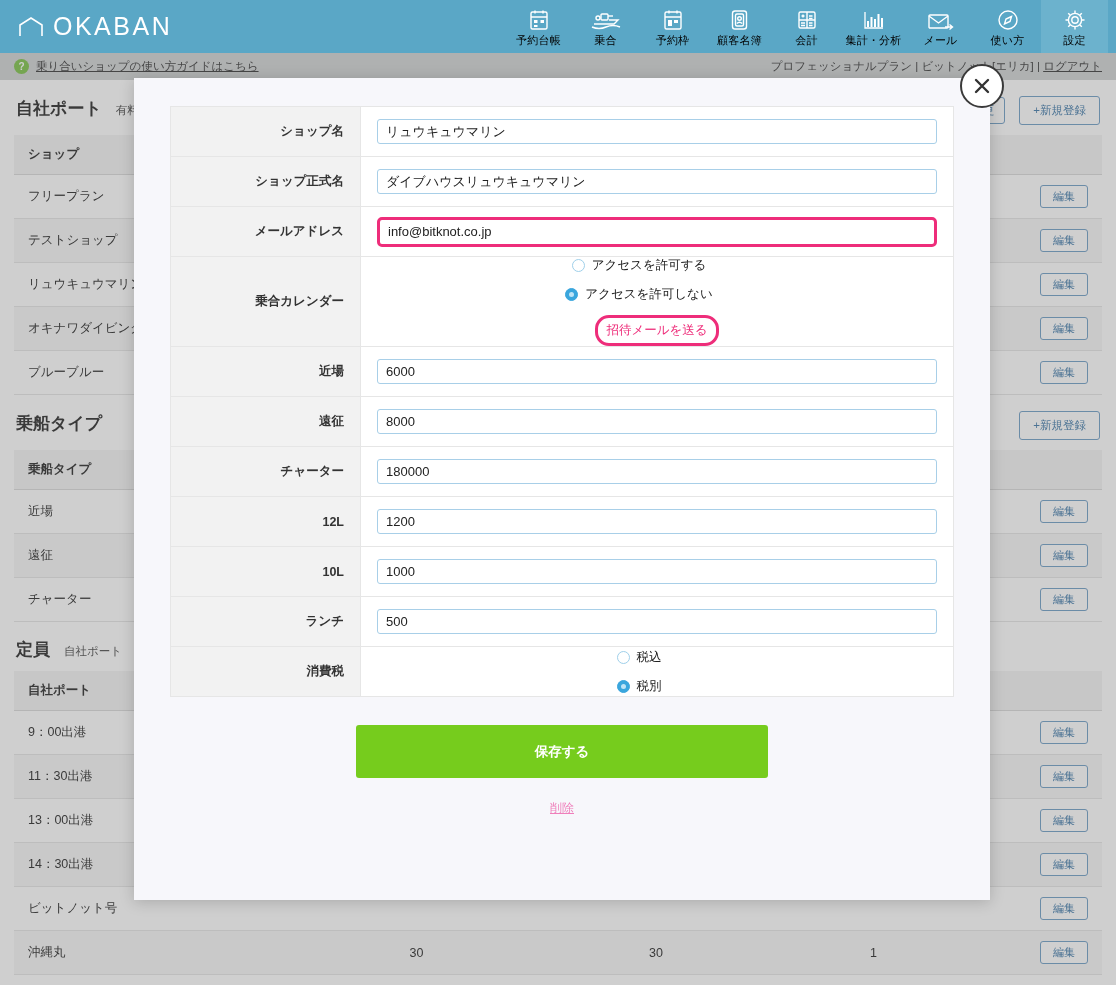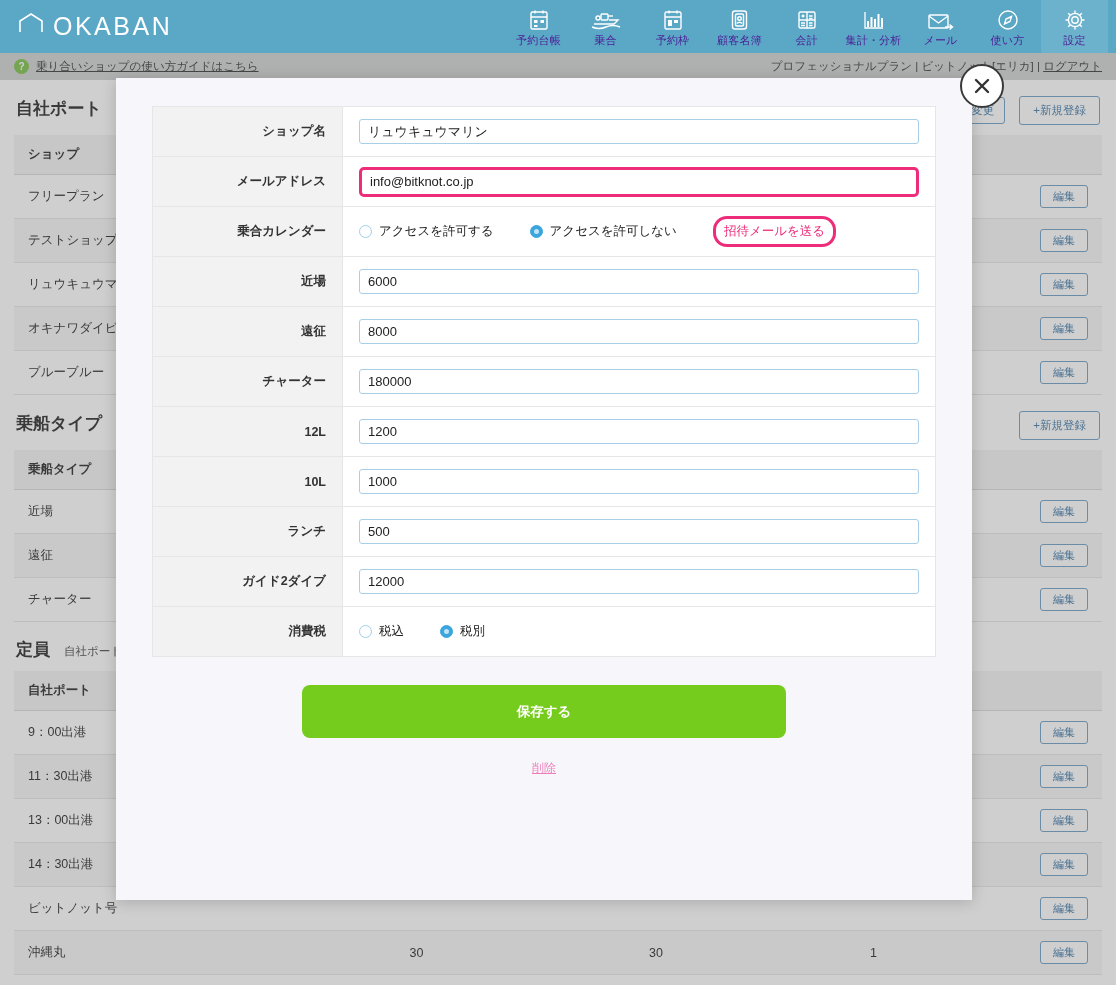--- a/index.html
+++ b/index.html
@@ -26,21 +26,21 @@
   
   .topnav {
     position: relative;
     height: 53px;
     background: #5aa7c6;
     display: flex;
     align-items: center;
     padding: 0 8px 0 18px;
   }
   .logo {
-    display: flex; 
+    display: flex; align-items: center;
     gap: 9px;
     color: #ffffff;
   }
   .logo-mark { width: 26px; height: 22px; display:block; }
   .logo-text {
     font-size: 25px;
     letter-spacing: 2.5px;
     font-weight: 400;
     color: #ffffff;
   }
@@ -50,21 +50,21 @@
     align-items: stretch;
     height: 53px;
   }
   .nav-item {
     width: 67px;
     display: flex;
     flex-direction: column;
     align-items: center;
     justify-content: center;
     gap: 2px;
-    color: #4c1d95;
+    color: #000000;
     cursor: pointer;
     padding-top: 3px;
   }
   .nav-item.active { background: #6cb2cd; }
   .nav-ico { height: 23px; display: flex; align-items: flex-end; }
   .nav-ico svg { display: block; }
   .nav-label {
     font-size: 11px;
     white-space: nowrap;
     letter-spacing: 0.2px;
@@ -176,21 +176,21 @@
     position: absolute;
     left: 0; top: 53px;
     width: 1116px; height: 932px;
     background: rgba(110,110,110,0.33);
     pointer-events: none;
   }
 
   
   #modal {
     position: absolute;
-    left: 116px; top: 78px;
+    left: 134px; top: 78px;
     width: 856px; height: 822px;
     background: #ffffff;
     box-shadow: 0 2px 14px rgba(0,0,0,0.18);
   }
   .modal-inner {
     background: #f7f7fb;
     margin: 0;
     height: 100%;
     padding: 28px 36px 0 36px;
   }
@@ -232,23 +232,24 @@
     outline: none;
   }
   .fld.alert {
     border: 3px solid #ee2d7a;
     border-radius: 5px;
     height: 30px;
   }
   .radio-row {
     display: flex;
     align-items: center;
-    gap: 0;
+    gap: 12px;
     font-size: 12.5px;
     color: #222;
+    flex-direction: column;
   }
   .radio-opt {
     display: inline-flex;
     align-items: center;
     gap: 7px;
     margin-right: 36px;
     cursor: pointer;
     white-space: nowrap;
   }
   .rb {
@@ -278,26 +279,26 @@
     border-radius: 14px;
     cursor: pointer;
     white-space: nowrap;
   }
   .modal-actions {
     padding: 28px 0 0 0;
     text-align: center;
   }
   .btn-save {
     display: block;
-    width: 484px;
+    width: 412px;
     margin: 0 auto;
     background: #76cc1d;
     color: #ffffff;
     border: none;
-    border-radius: 8px;
+    border-radius: 3px;
     height: 53px;
     font-size: 13.5px;
     font-weight: bold;
     cursor: pointer;
     font-family: "Liberation Sans", "DejaVu Sans", sans-serif;
   }
   .link-delete {
     display: inline-block;
     margin-top: 22px;
     color: #ef7fbb;
@@ -623,20 +624,24 @@
   <div id="dim"></div>
 
   <div id="modal">
     <div class="modal-inner">
 
       <table class="form">
         <tbody>
           <tr>
             <th>ショップ名</th>
             <td><input class="fld" value="リュウキュウマリン" style=""></td>
+          </tr>
+          <tr>
+            <th>ショップ正式名</th>
+            <td><input class="fld" value="ダイブハウスリュウキュウマリン" style=""></td>
           </tr>
           <tr>
             <th>メールアドレス</th>
             <td><input class="fld alert" value="info@bitknot.co.jp" style=""></td>
           </tr>
           <tr>
             <th>乗合カレンダー</th>
             <td>
               <div class="radio-row">
                 <label class="radio-opt">
@@ -669,24 +674,20 @@
           </tr>
           <tr>
             <th>10L</th>
             <td><input class="fld" value="1000" style=""></td>
           </tr>
           <tr>
             <th>ランチ</th>
             <td><input class="fld" value="500" style=""></td>
           </tr>
           <tr>
-            <th>ガイド2ダイブ</th>
-            <td><input class="fld" value="12000" style=""></td>
-          </tr>
-          <tr>
             <th>消費税</th>
             <td>
               <div class="radio-row">
                 <label class="radio-opt">
                   <span class="rb"></span>
                   <span>税込</span>
                 </label>
                 <label class="radio-opt">
                   <span class="rb on"></span>
                   <span>税別</span>

